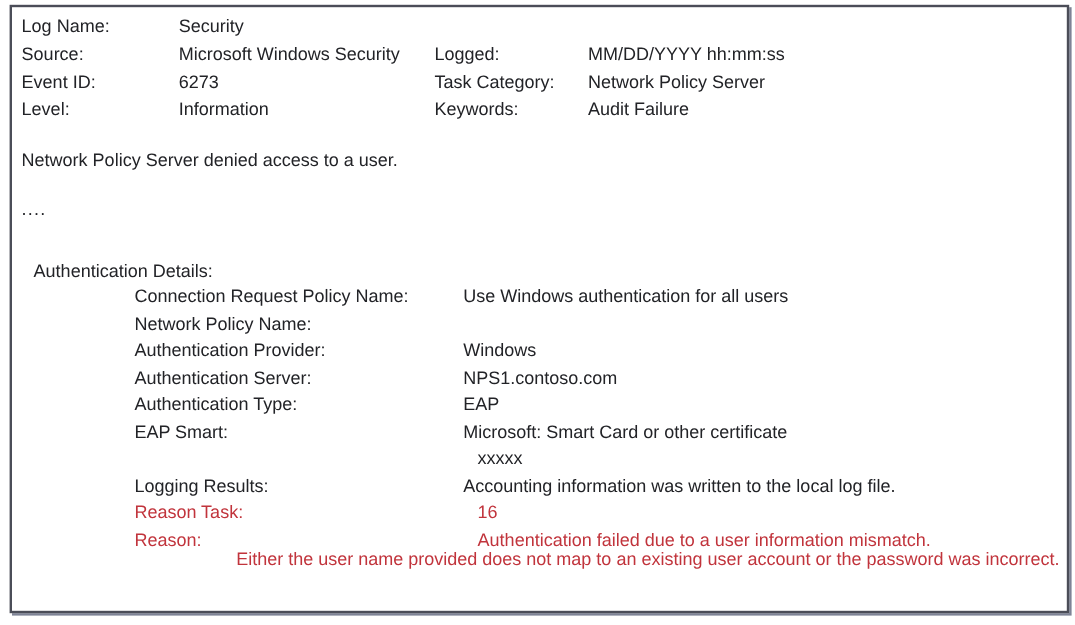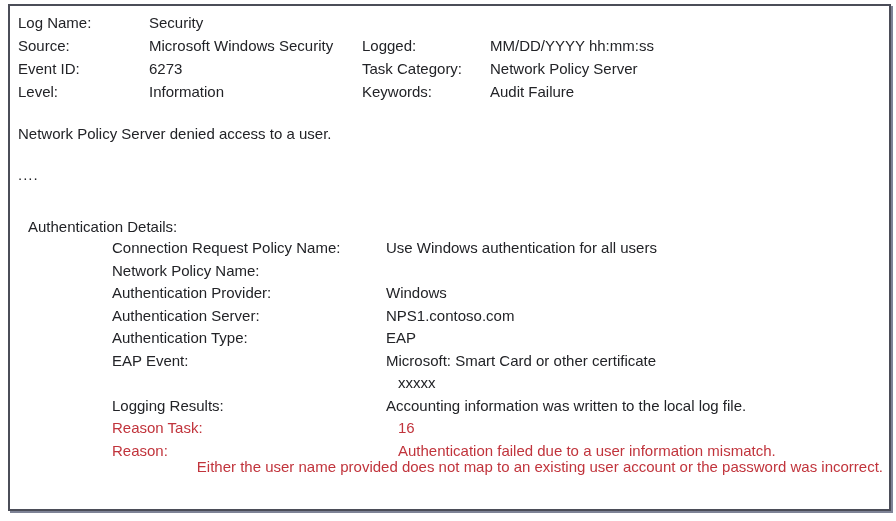--- a/index.html
+++ b/index.html
@@ -90,21 +90,21 @@
         </div>
         <div class="d-row">
           <span class="d-label">Authentication Server:</span>
           <span class="d-value">NPS1.contoso.com</span>
         </div>
         <div class="d-row">
           <span class="d-label">Authentication Type:</span>
           <span class="d-value">EAP</span>
         </div>
         <div class="d-row">
-          <span class="d-label">EAP Event:</span>
+          <span class="d-label">EAP Smart:</span>
           <span class="d-value">Microsoft: Smart Card or other certificate</span>
         </div>
         <div class="d-row indent">
           <span class="d-value">xxxxx</span>
         </div>
         <div class="d-row">
           <span class="d-label">Logging Results:</span>
           <span class="d-value">Accounting information was written to the local log file.</span>
         </div>
         <div class="d-row red indent">

